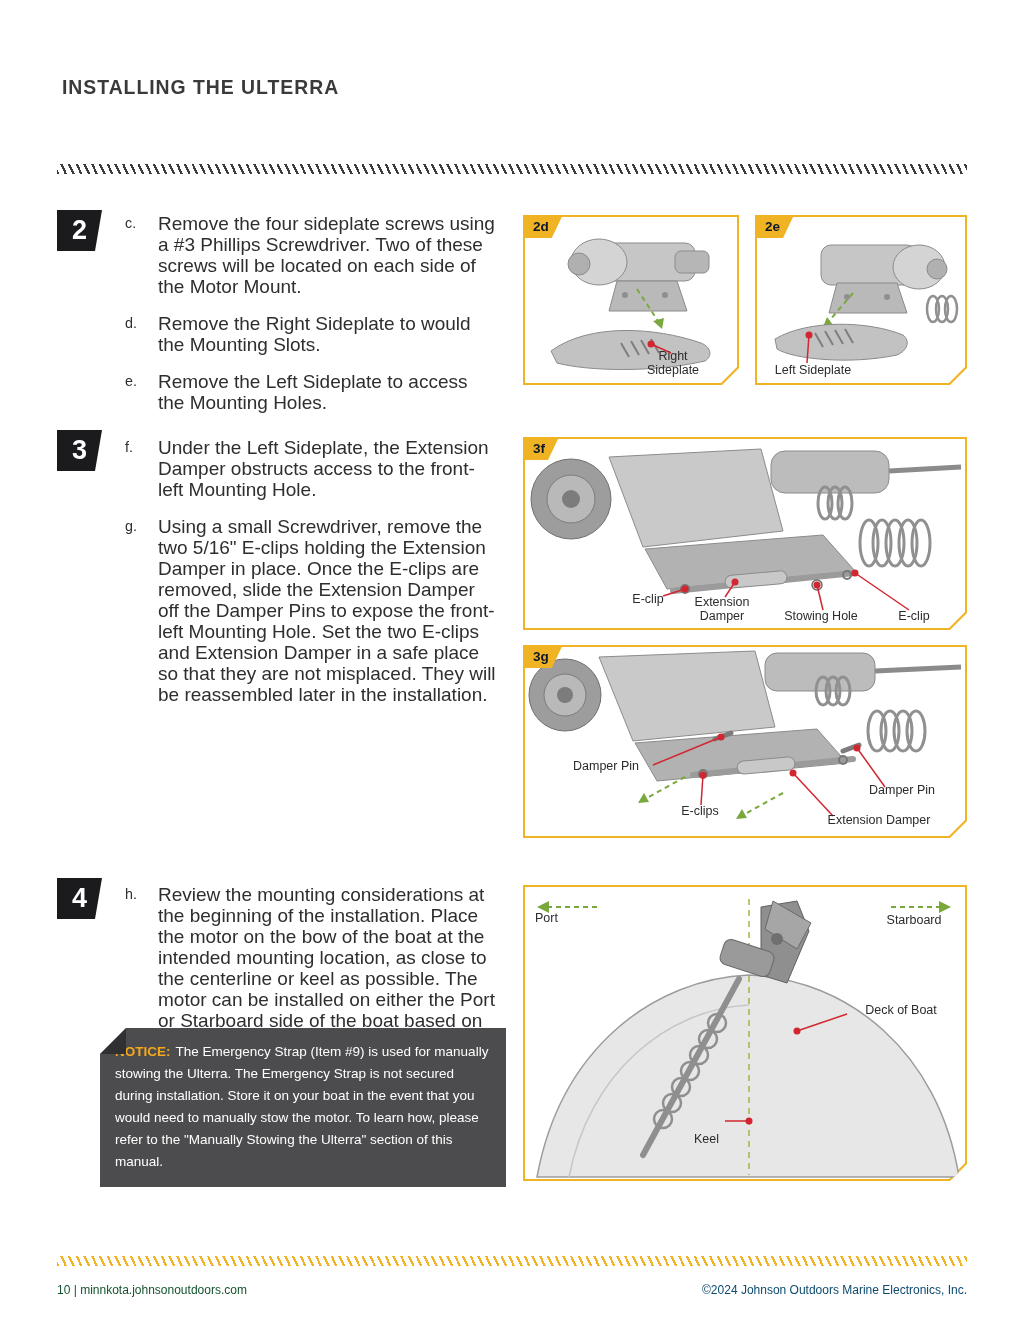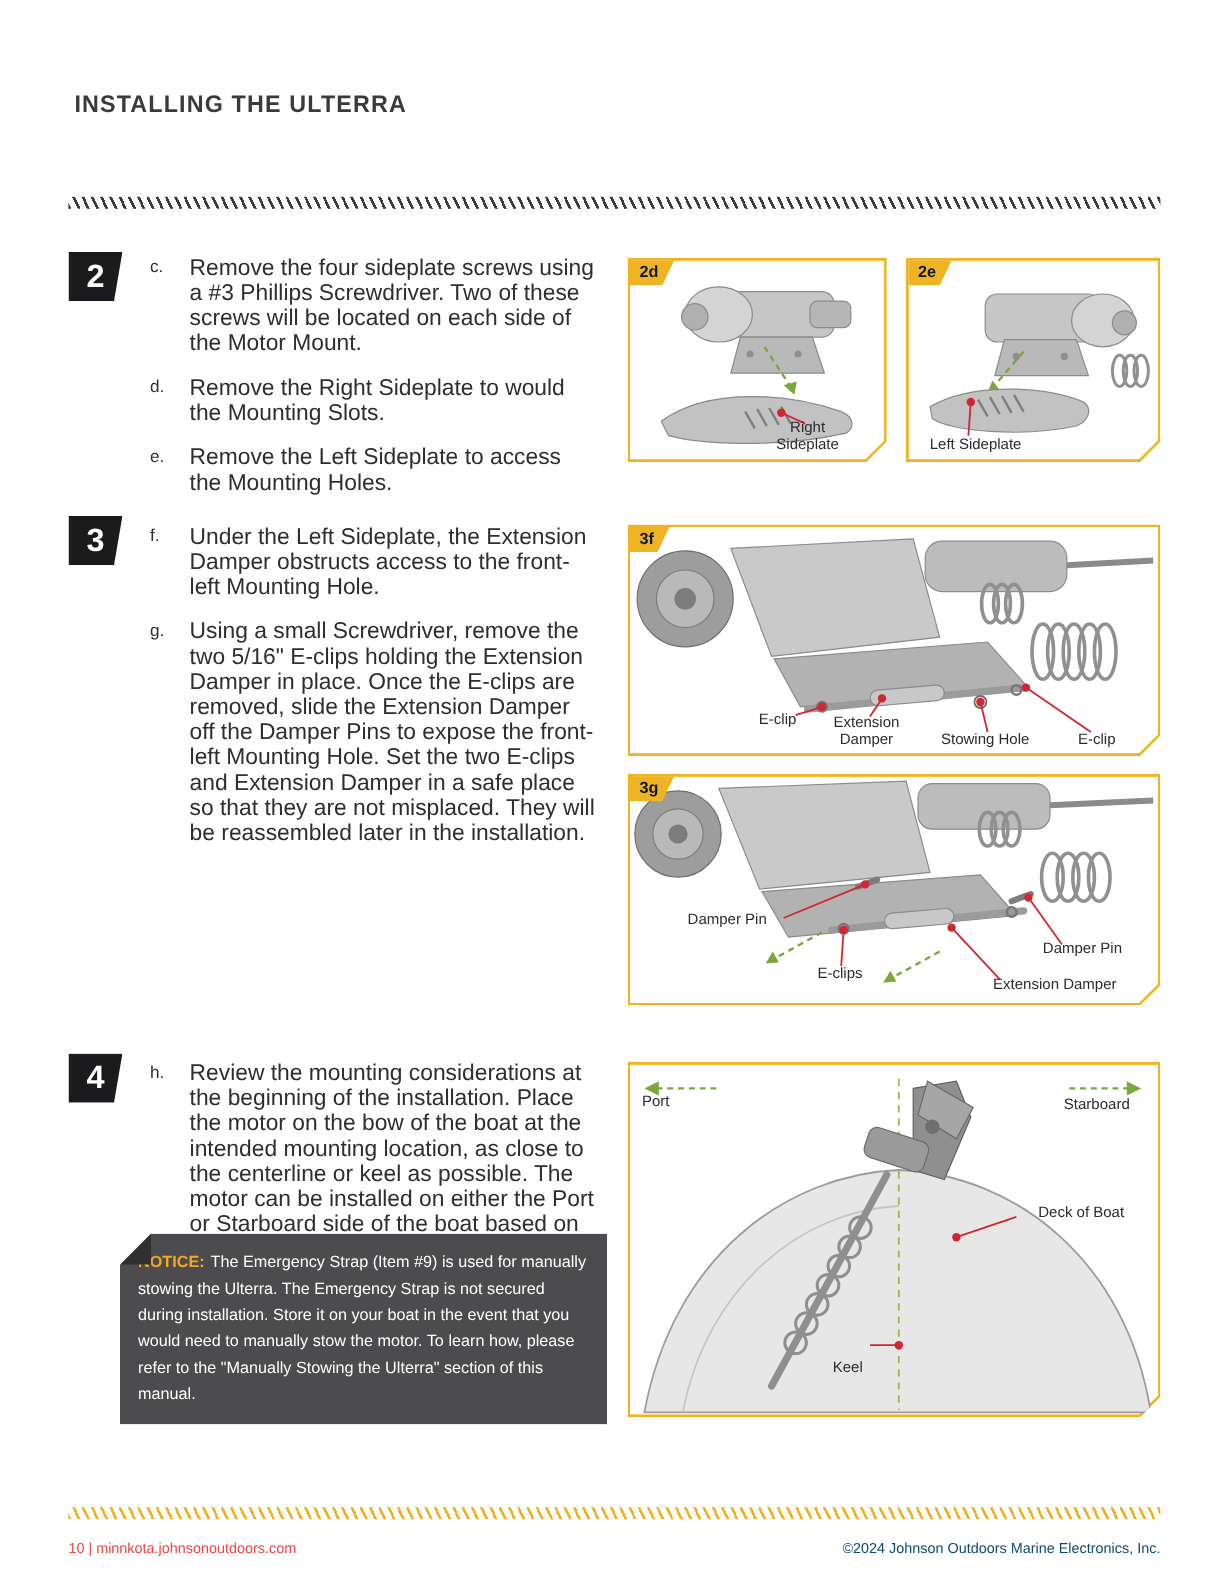--- a/index.html
+++ b/index.html
@@ -34,21 +34,21 @@
   .fig svg{position:absolute;left:2px;top:2px;z-index:1;}
   .callout{position:absolute;z-index:2;font-size:12.5px;line-height:14px;color:#2b2b2d;text-align:center;}
 
   .notice{position:absolute;left:100px;top:1028px;width:406px;background:#4c4c4e;color:#ffffff;
     padding:13px 16px 14px 15px;box-sizing:border-box;font-size:13.5px;line-height:22px;
     clip-path:polygon(26px 0,100% 0,100% 100%,0 100%,0 26px);}
   .notice-fold{position:absolute;left:0;top:0;width:26px;height:26px;background:#303032;
     clip-path:polygon(100% 0,100% 100%,0 100%);}
   .notice-label{color:#F5A81C;font-weight:700;margin-right:5px;}
 
-  .footer-left{position:absolute;left:57px;top:1283px;font-size:12px;color:#ef4444;}
+  .footer-left{position:absolute;left:57px;top:1283px;font-size:12px;color:#14532d;}
   .footer-right{position:absolute;right:57px;top:1283px;font-size:12px;color:#0c4a6e;}
 </style>
 </head>
 <body>
 
 <div class="page">
 
   <h1 class="title">INSTALLING THE ULTERRA</h1>
   <div class="hatch hatch-top"></div>
 

